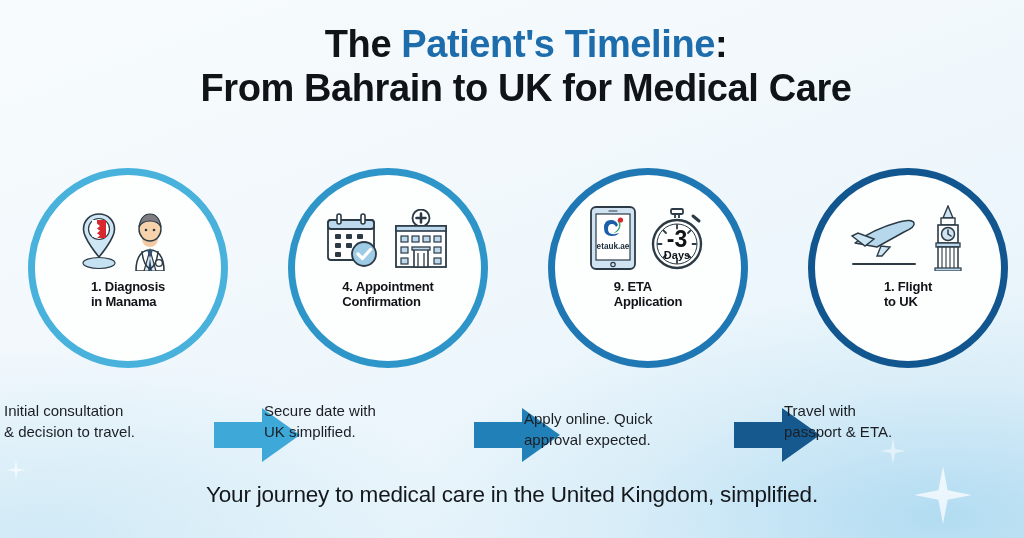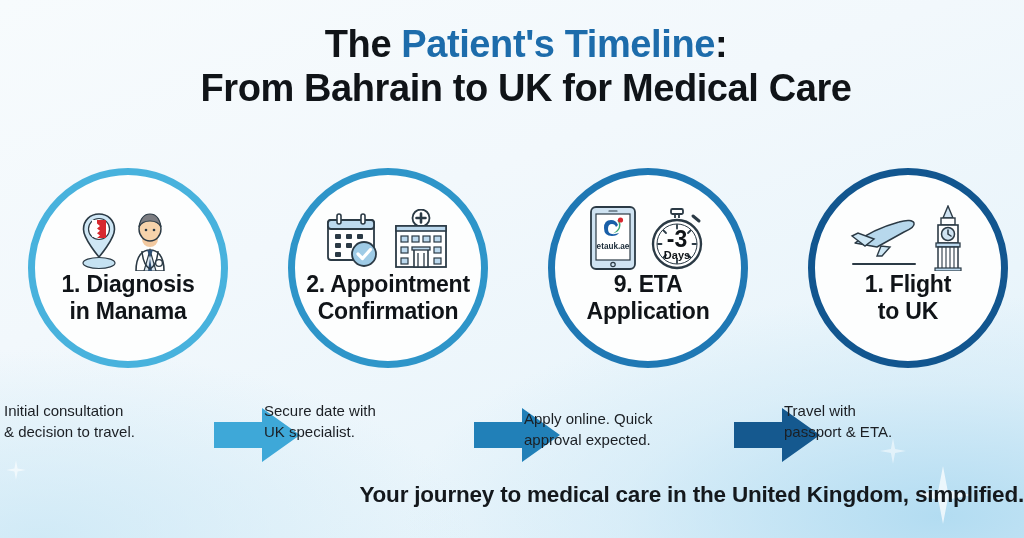--- a/index.html
+++ b/index.html
@@ -94,24 +94,24 @@
 
   .icon-row {
     margin-top: 28px;
     height: 68px;
     display: flex;
     align-items: flex-end;
     justify-content: center;
     gap: 6px;
   }
   .step-label {
-    font-size: 23px;
+    margin-top: 8px;
+    font-size: 13px;
     font-weight: bold;
     color: #101418;
-    text-align: center;
     line-height: 1.18;
     letter-spacing: -0.2px;
   }
 
   
   .arrow {
     position: absolute;
     top: 236px;
     width: 86px;
     height: 62px;
@@ -141,25 +141,24 @@
   .caption.i1 { left: 264px; }
   .caption.i2 { left: 524px; margin-top: 8px; }
   .caption.i3 { left: 784px; }
 
   
   .footer {
     position: absolute;
     bottom: 30px;
     left: 0;
     width: 100%;
-    text-align: right;
+    text-align: center;
     font-size: 22.5px;
     color: #14181c;
     letter-spacing: -0.2px;
-    font-weight: bold;
   }
 </style>
 </head>
 <body>
 
 <div id="infographic">
 
   <span class="sparkle s1"></span>
   <span class="sparkle s2"></span>
   <span class="sparkle s3"></span>
@@ -237,21 +236,21 @@
                 <rect x="44" y="38" width="7" height="6"></rect>
               <rect x="11" y="49" width="7" height="6"></rect>
                 <rect x="44" y="49" width="7" height="6"></rect>
             </g>
             <rect x="24" y="40" width="14" height="18" fill="#ffffff" stroke="#2b3a45" stroke-width="1.6"></rect>
             <rect x="22" y="38" width="18" height="3" fill="#bcd9ee" stroke="#2b3a45" stroke-width="1.3"></rect>
             <path d="M28 44 v14 M34 44 v14" stroke="#2b3a45" stroke-width="1.3"></path>
           </svg>
         </div>
         <div class="step-label">
-          <span style="white-space:pre-line">2. Appointment
+          <span style="white-space:pre-line">4. Appointment
 Confirmation</span>
         </div>
       </div>
     </div>
 
     <div class="step i2">
       <div class="circle c2">
         <div class="icon-row">
           <svg width="52" height="66" viewBox="0 0 52 66">
             <rect x="4" y="2" width="44" height="62" rx="5" fill="#cfe3f2" stroke="#2b3a45" stroke-width="1.8"></rect>
@@ -334,21 +333,21 @@
     </svg>
   </div>
 
   <div class="captions">
     <div class="caption i0">
       <span style="white-space:pre-line">Initial consultation
 &amp; decision to travel.</span>
     </div>
     <div class="caption i1">
       <span style="white-space:pre-line">Secure date with
-UK specialist.</span>
+UK simplified.</span>
     </div>
     <div class="caption i2">
       <span style="white-space:pre-line">Apply online. Quick
 approval expected.</span>
     </div>
     <div class="caption i3">
       <span style="white-space:pre-line">Travel with
 passport &amp; ETA.</span>
     </div>
   </div>

